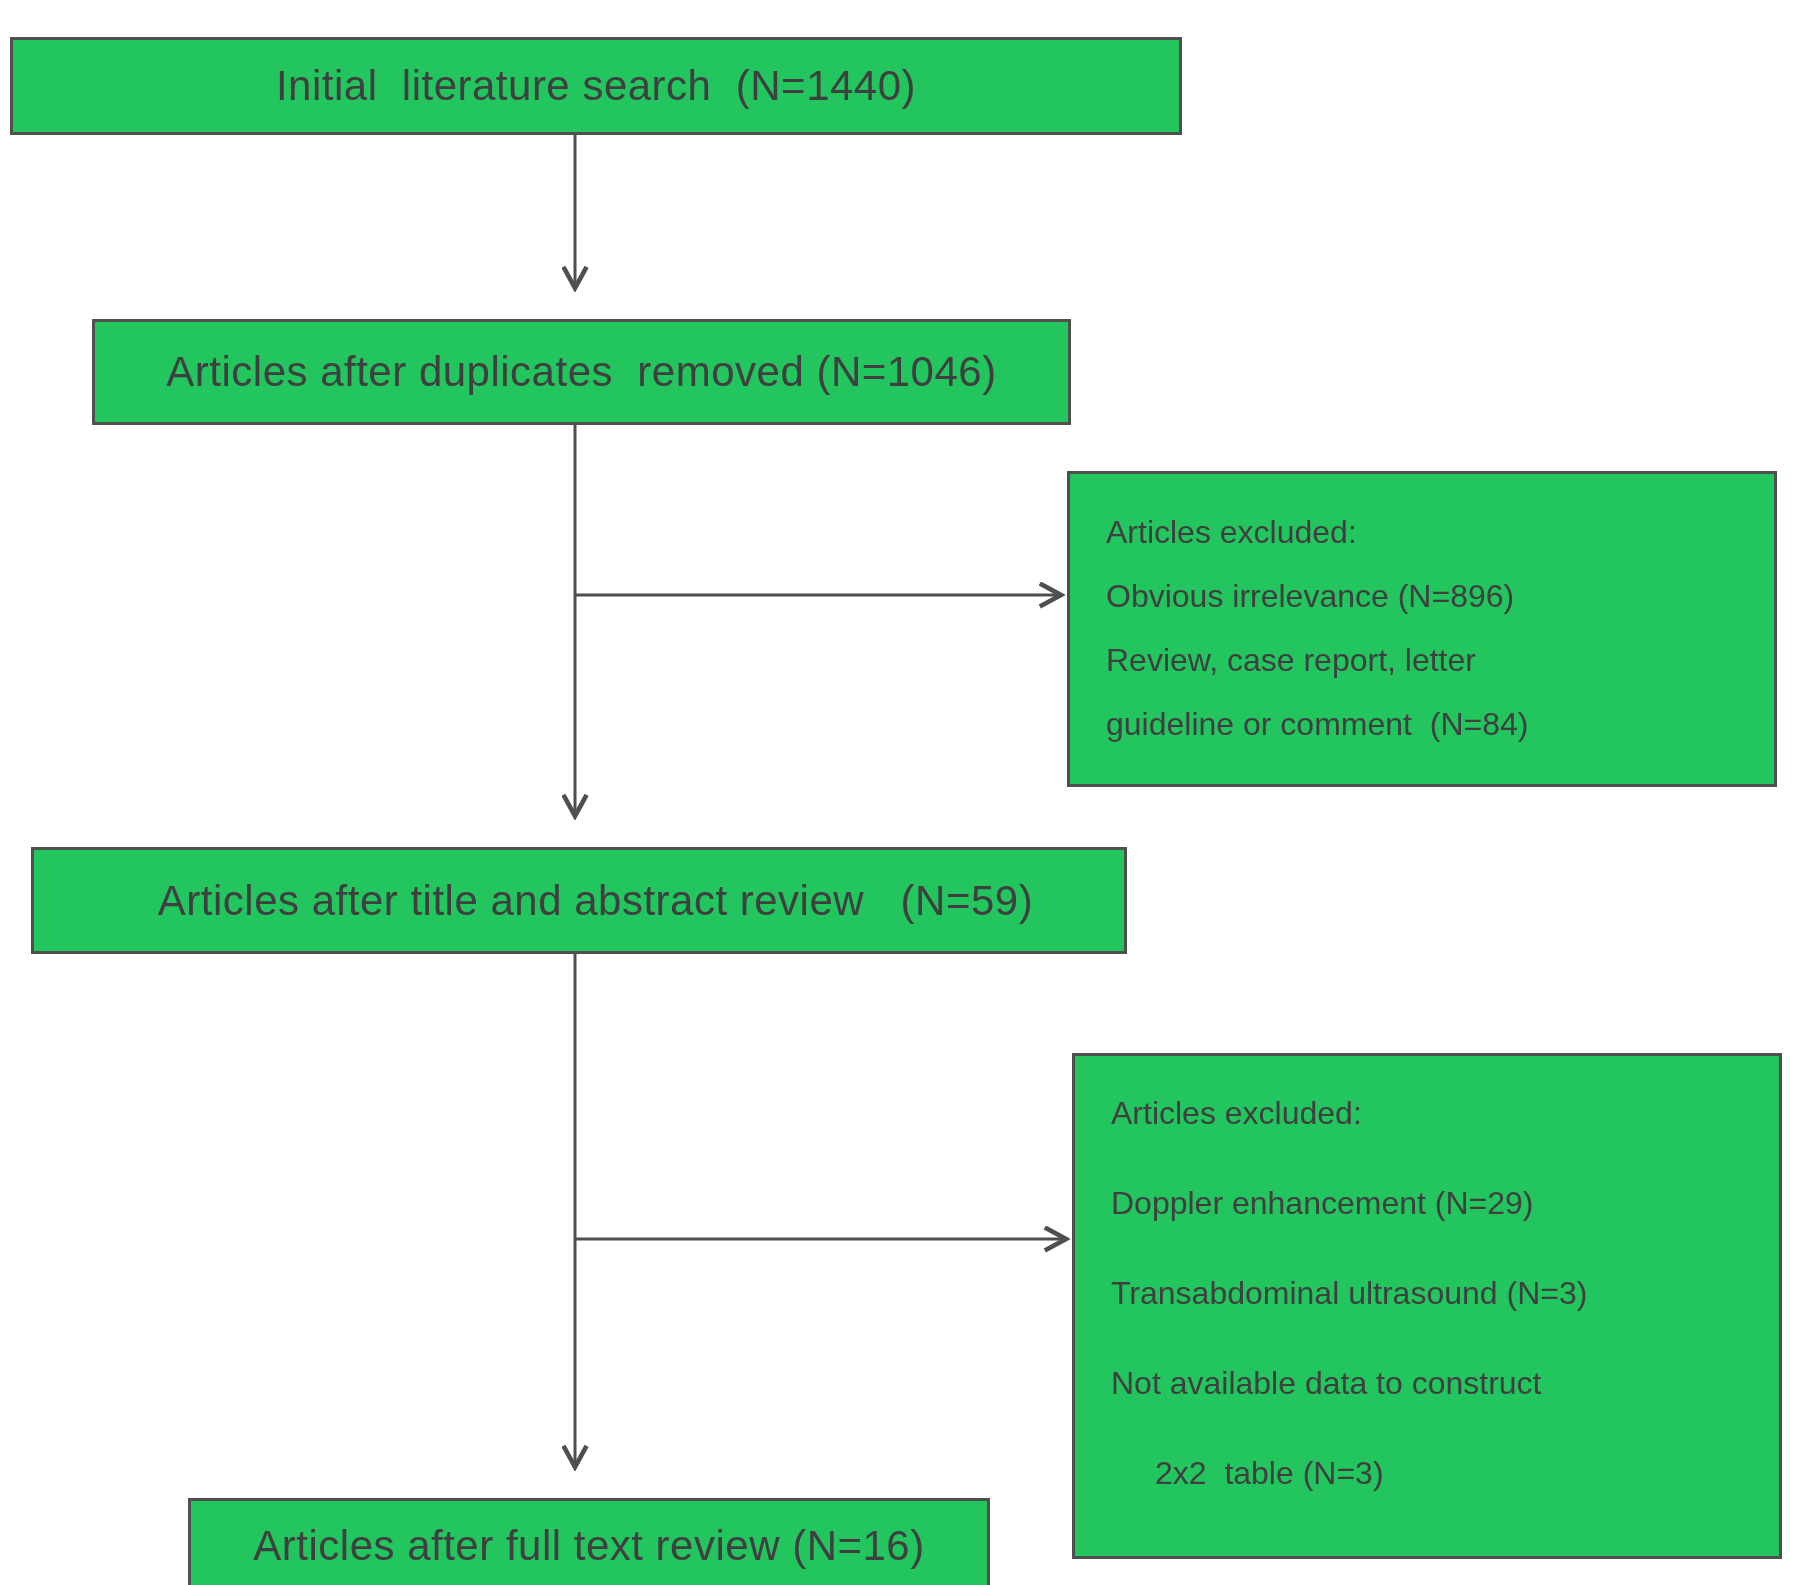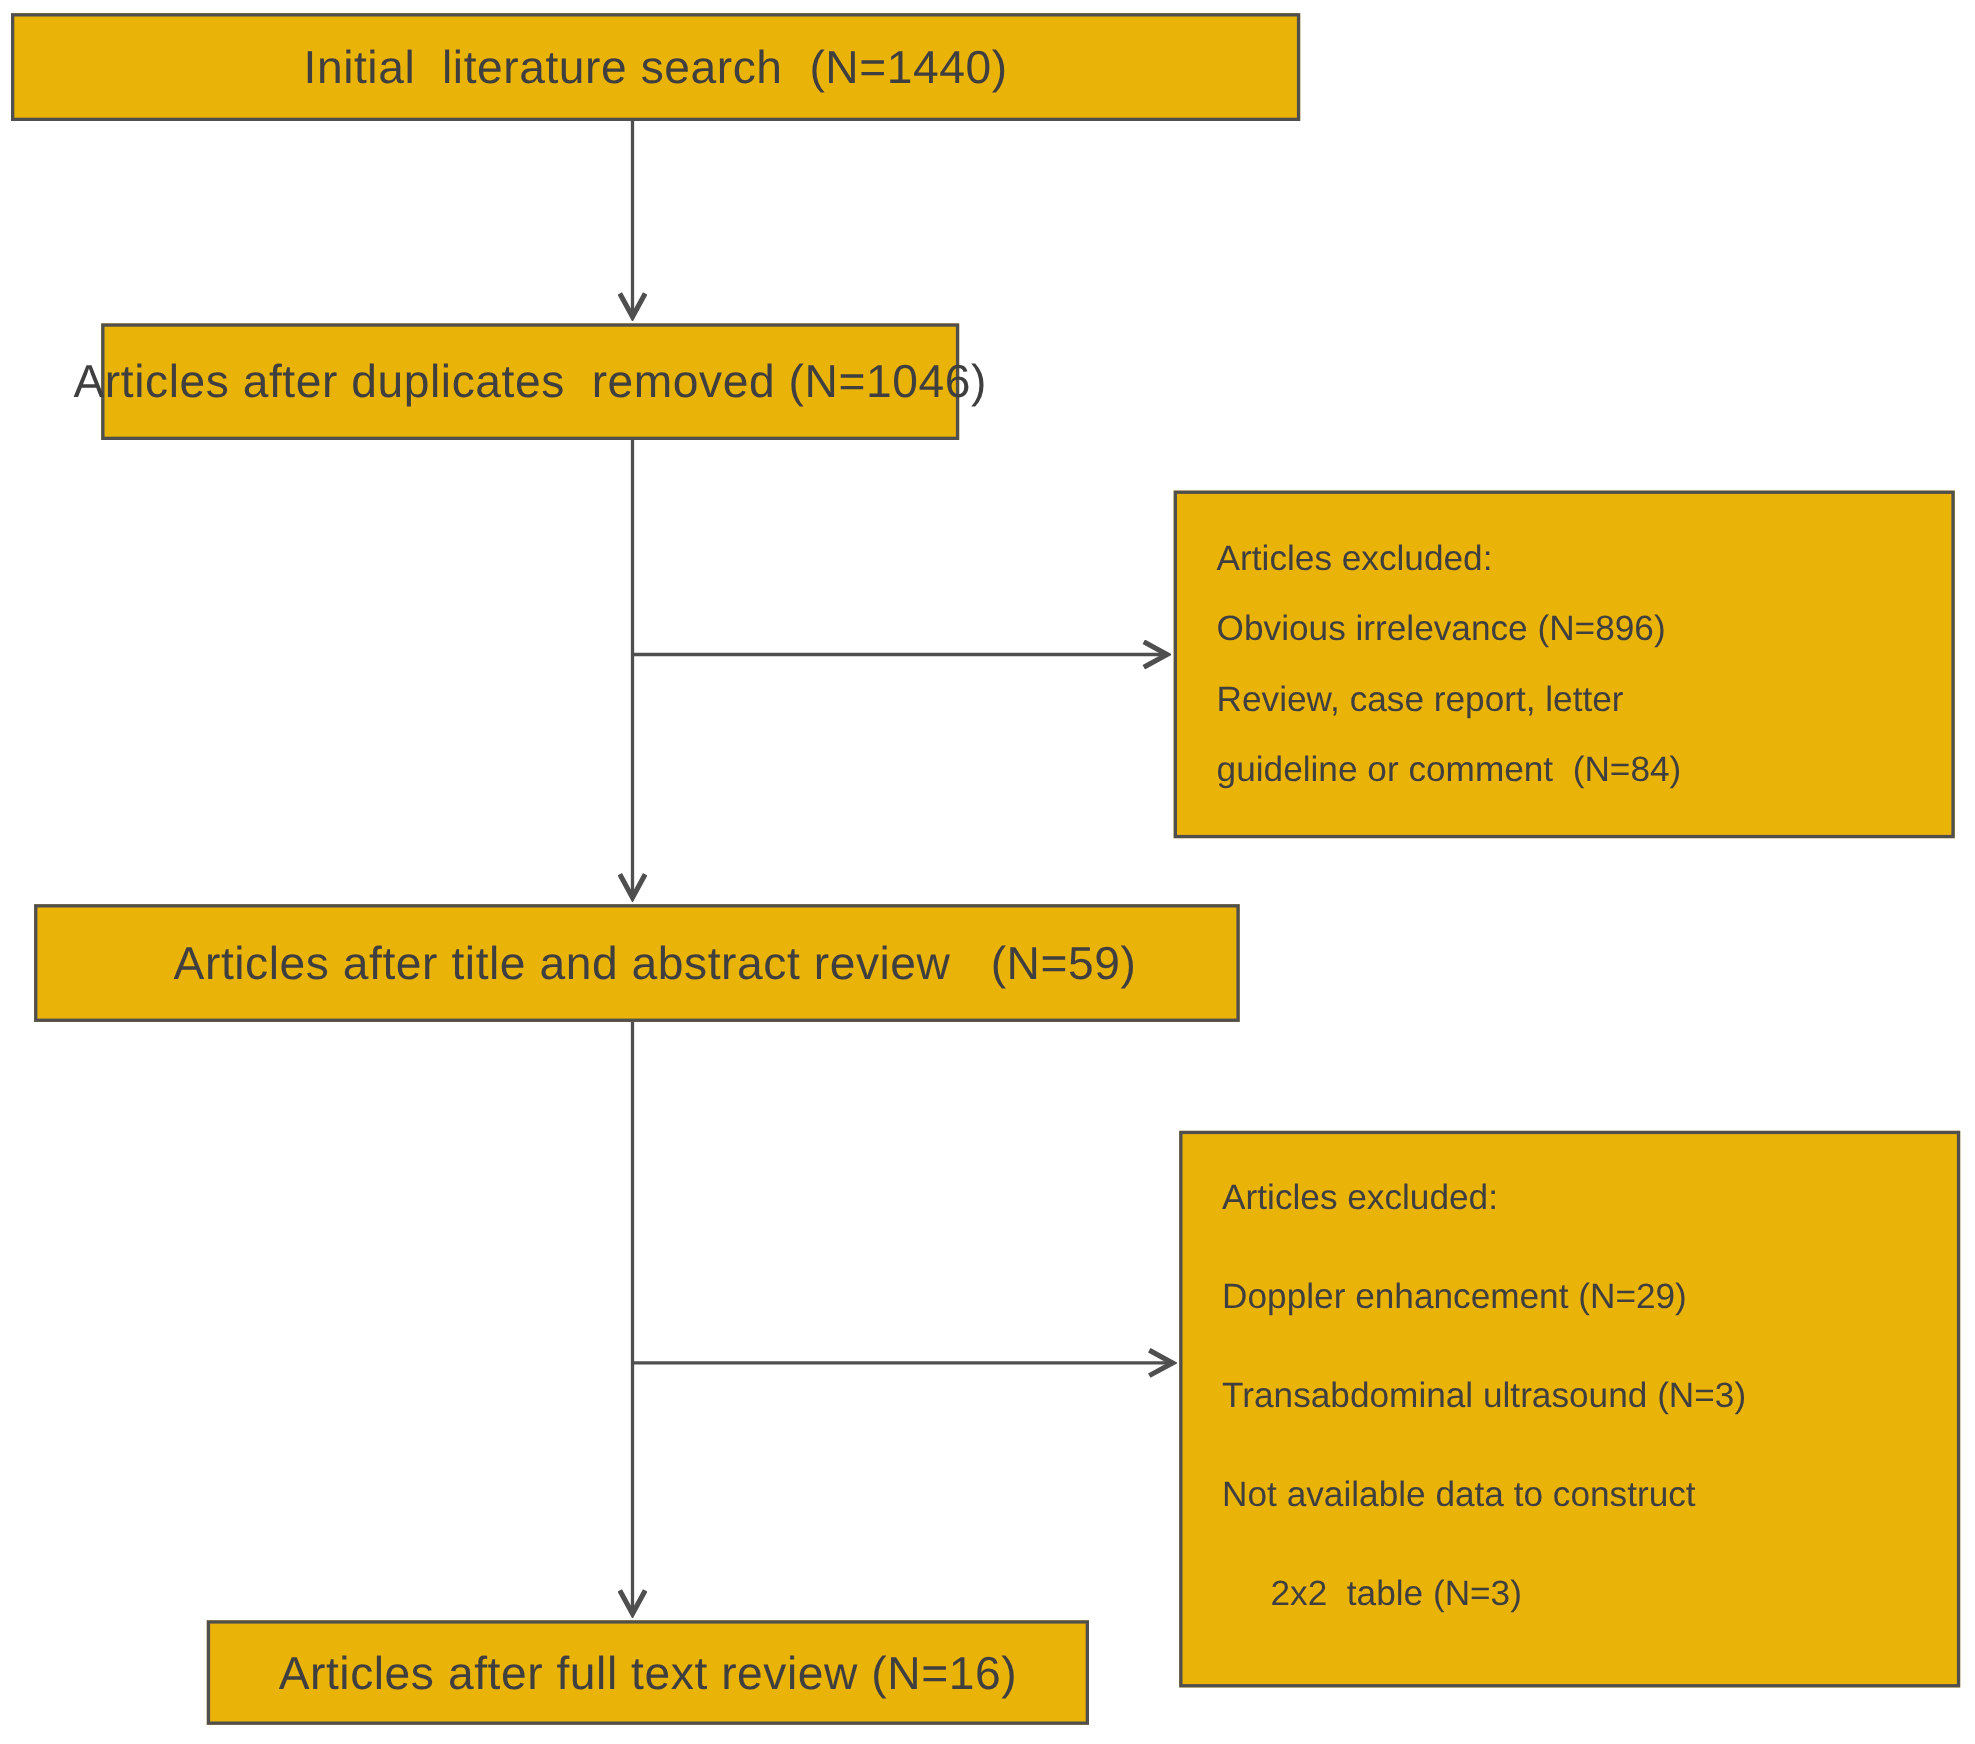--- a/index.html
+++ b/index.html
@@ -12,22 +12,23 @@
     width: 1795px;
     height: 1585px;
     background: #ffffff;
     font-family: "Liberation Sans", "DejaVu Sans", sans-serif;
     color: #3f3f3f;
     overflow: hidden;
   }
   .flowbox {
     position: absolute;
     border: 3px solid #4f4f4f;
-    background: #eab308;
+    background: #22c55e;
     box-sizing: border-box;
+    margin-top: 25px;
   }
   .flowbox.center {
     display: flex;
     align-items: center;
     justify-content: center;
     text-align: center;
   }
   .flowbox.center .label {
     white-space: pre;
     font-size: 42px;
@@ -38,21 +39,21 @@
     display: block;
   }
   .flowbox.leftlist .line {
     display: block;
     white-space: pre;
     font-size: 32px;
     color: #3f3f3f;
   }
   
   #box-initial        { left: 10px;   top: 12px;   width: 1172px; height: 98px;  }
-  #box-duplicates     { left: 92px;   top: 294px;  width: 780px;  height: 106px; text-align: center; }
+  #box-duplicates     { left: 92px;   top: 294px;  width: 979px;  height: 106px; text-align: center; }
   #box-excluded-1     { left: 1067px; top: 446px;  width: 710px;  height: 316px;
                         padding: 26px 20px 0 36px; }
   #box-excluded-1 .line { line-height: 64px; }
   #box-title-abstract { left: 31px;   top: 822px;  width: 1096px; height: 107px; padding-left: 33px; }
   #box-excluded-2     { left: 1072px; top: 1028px; width: 710px;  height: 506px;
                         padding: 12px 20px 0 36px; }
   #box-excluded-2 .line { line-height: 90px; }
   #box-excluded-2 .line.indent { padding-left: 44px; }
   #box-full-text      { left: 188px;  top: 1473px; width: 802px;  height: 95px;  }
   #arrow-layer {

